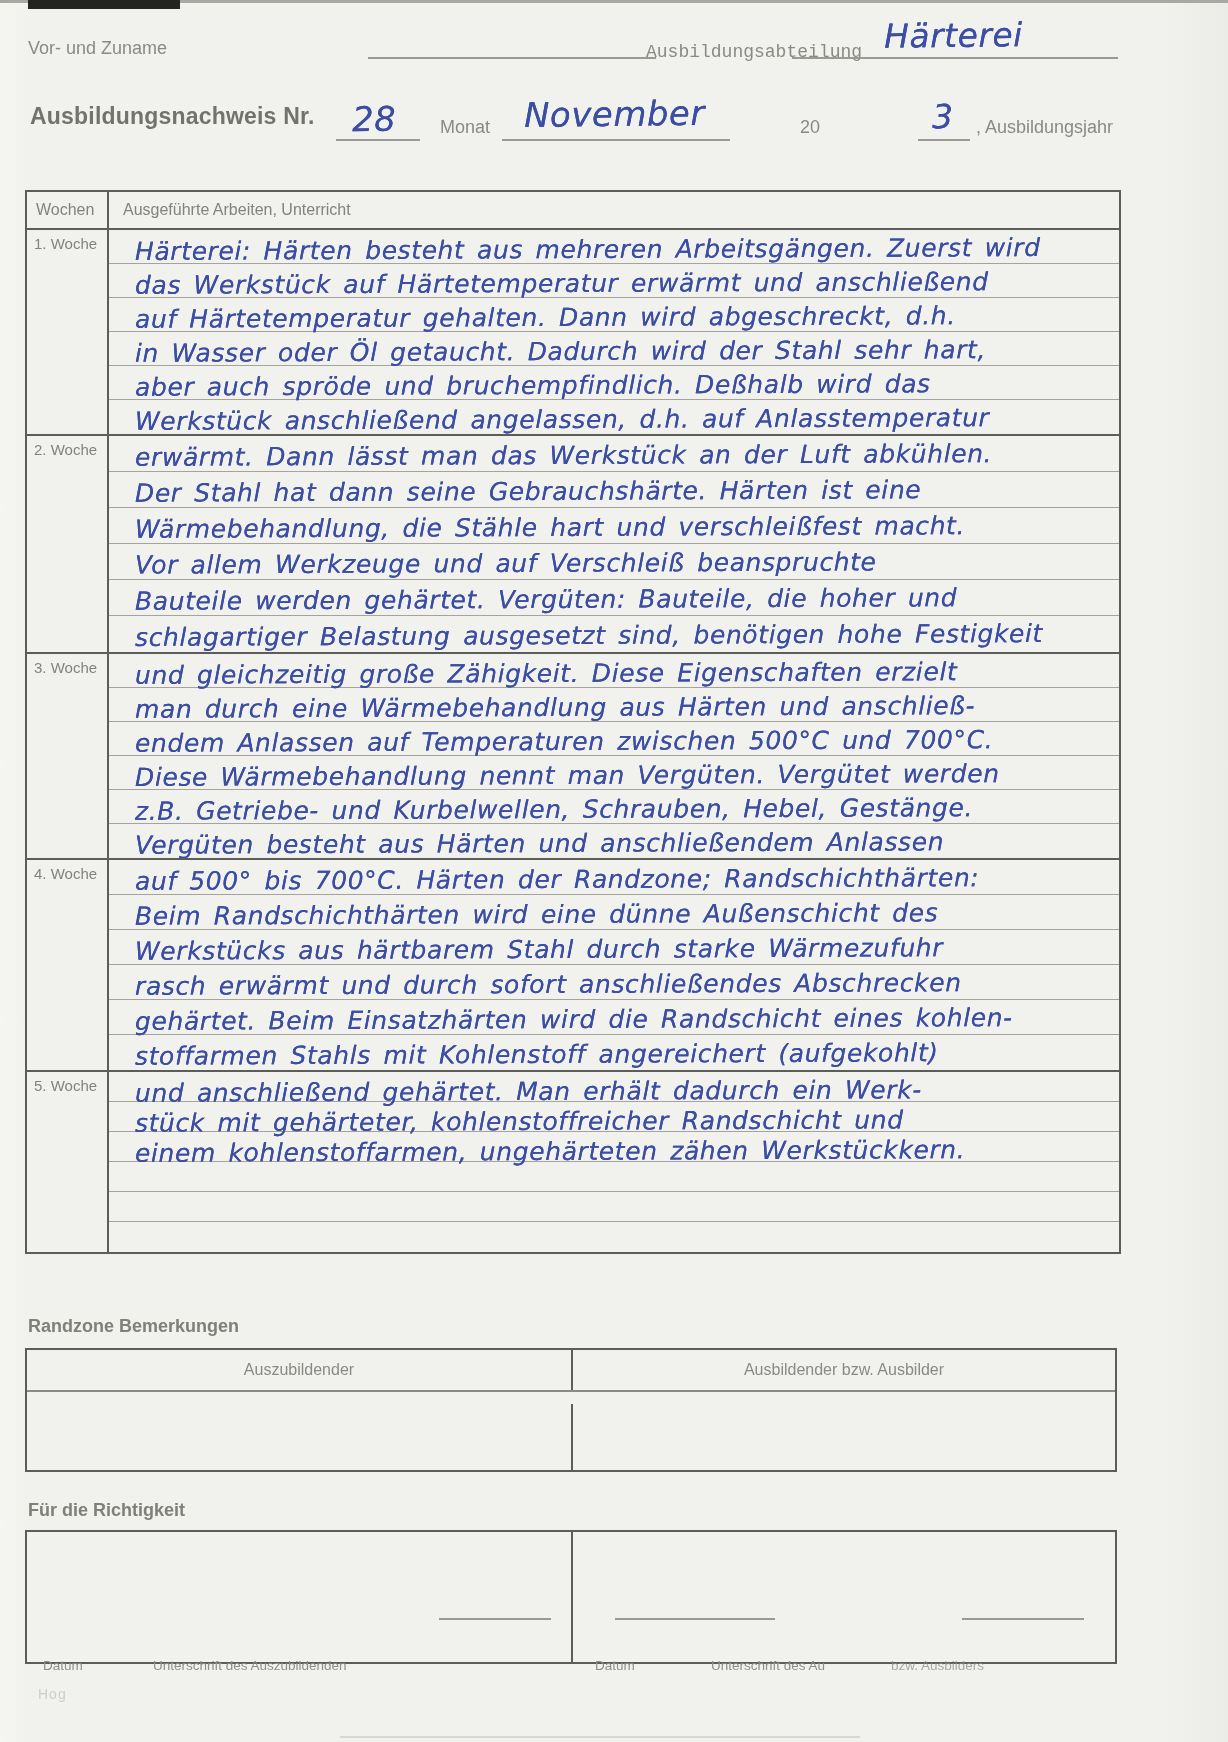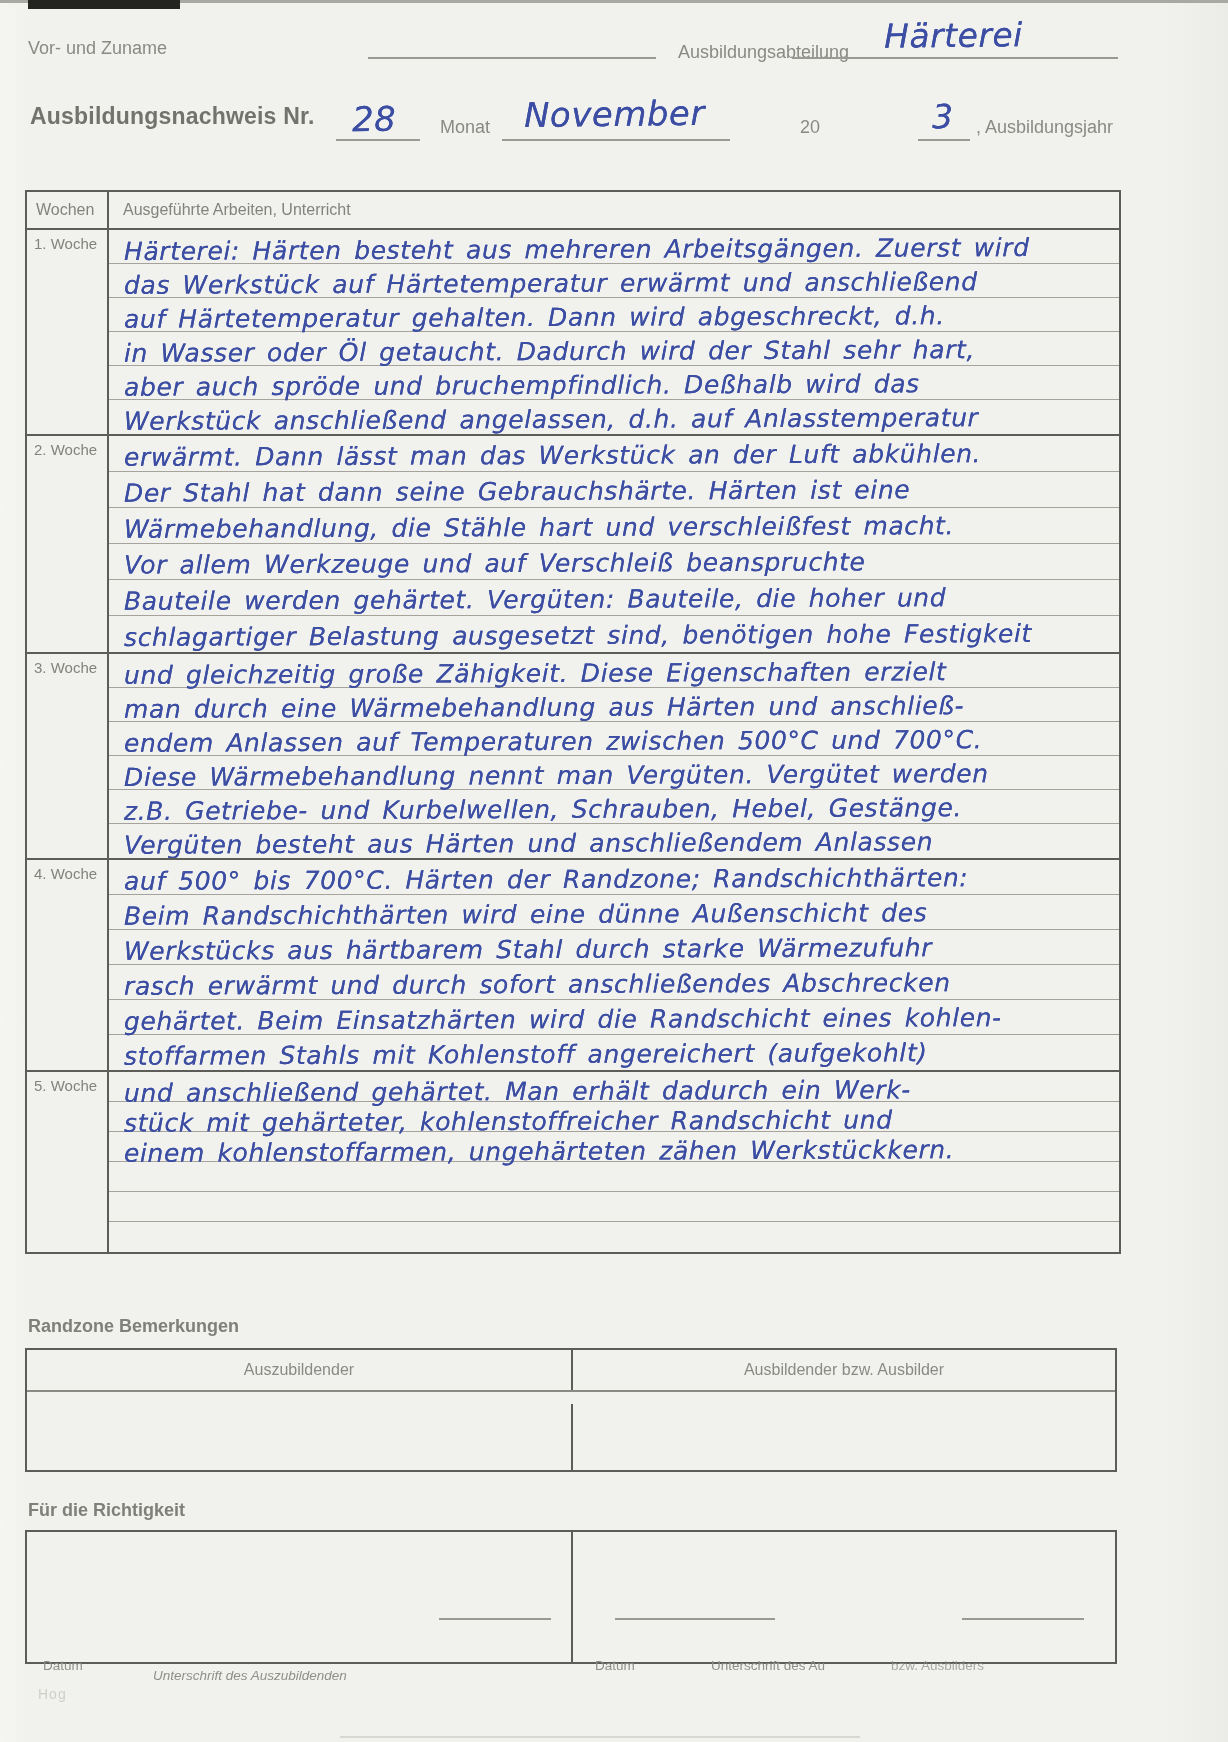--- a/index.html
+++ b/index.html
@@ -25,21 +25,21 @@
   .wl{position:absolute;left:25px;top:190px;width:1092px;border:2px solid #5c5c58;background:transparent;}
   .wl-header{display:flex;height:36px;border-bottom:2px solid #5c5c58;}
   .wl-week-col{width:82px;border-right:2px solid #5c5c58;font-size:16px;color:#83837e;
                display:flex;align-items:center;padding-left:9px;box-sizing:border-box;}
   .wl-work-col{flex:1;font-size:16px;color:#83837e;display:flex;align-items:center;padding-left:14px;}
   .wl-row{display:flex;border-bottom:2px solid #5c5c58;}
   .wl-row:last-child{border-bottom:none;}
   .wl-label{width:82px;border-right:2px solid #5c5c58;font-size:15px;color:#83837e;
             padding:5px 2px 0 7px;box-sizing:border-box;}
   .wl-lines{flex:1;display:flex;flex-direction:column;overflow:hidden;}
-  .rule-line{border-bottom:1px solid #a5a39c;padding-left:15px;box-sizing:border-box;overflow:visible;}
+  .rule-line{border-bottom:1px solid #a5a39c;padding-left:26px;box-sizing:border-box;overflow:visible;}
   .rule-line:last-child{border-bottom:none;}
   .week-1 .rule-line{height:34px;}
   .week-2 .rule-line{height:36px;}
   .week-3 .rule-line{height:34px;}
   .week-4 .rule-line{height:35px;}
   .week-5 .rule-line{height:30px;}
   .hw-text{display:inline-block;font-family:"DejaVu Sans",sans-serif;font-style:italic;
            font-size:25px;line-height:1;color:#3c4ea3;white-space:nowrap;letter-spacing:.6px;
            word-spacing:4px;transform:translateY(7px) rotate(-.25deg);text-shadow:0 0 .5px #3c4ea3;}
 
@@ -66,21 +66,21 @@
 <body>
 
 <div class="page">
 
   <div class="scan-topline"></div>
   <div class="scan-topbar"></div>
   <div class="scan-bottomline"></div>
 
   <div class="lbl" style="left:28px;top:38px;">Vor- und Zuname</div>
   <div class="fline" style="left:368px;top:57px;width:288px;"></div>
-  <div class="lbl" style="left:678px;top:42px;">Ausbildungsabteilung</div>
+  <div class="lbl" style="left:646px;top:42px;font-family:Liberation Mono, monospace;">Ausbildungsabteilung</div>
   <div class="fline" style="left:792px;top:57px;width:326px;"></div>
   <div class="hw" style="left:884px;top:16px;font-size:33px;">Härterei</div>
 
   <div class="title">Ausbildungsnachweis Nr.</div>
   <div class="fline" style="left:336px;top:139px;width:84px;"></div>
   <div class="hw" style="left:352px;top:99px;font-size:34px;">28</div>
   <div class="lbl" style="left:440px;top:117px;">Monat</div>
   <div class="fline" style="left:502px;top:139px;width:228px;"></div>
   <div class="hw" style="left:524px;top:94px;font-size:34px;">November</div>
   <div class="lbl" style="left:800px;top:117px;">20</div>
@@ -161,21 +161,21 @@
       <div class="rem-left"></div>
       <div class="rem-right"></div>
     </div>
   </div>
 
   <div class="sec-title" style="left:28px;top:1500px;">Für die Richtigkeit</div>
   <div class="sig">
     <div class="sig-half">
       <div class="sigline" style="left:412px;top:86px;width:112px;"></div>
       <div class="lbl-sm" style="left:16px;top:98px;">Datum</div>
-      <div class="lbl-sm" style="left:126px;top:108px;font-style:italic;">Unterschrift des Auszubildenden</div>
+      <div class="lbl-sm" style="left:126px;top:98px;">Unterschrift des Auszubildenden</div>
     </div>
     <div class="sig-half">
       <div class="sigline" style="left:42px;top:86px;width:160px;"></div>
       <div class="sigline" style="left:389px;top:86px;width:122px;"></div>
       <div class="lbl-sm" style="left:22px;top:98px;">Datum</div>
       <div class="lbl-sm" style="left:138px;top:98px;">Unterschrift des Au</div>
       <div class="lbl-sm faded" style="left:318px;top:98px;">bzw. Ausbilders</div>
     </div>
   </div>
 

